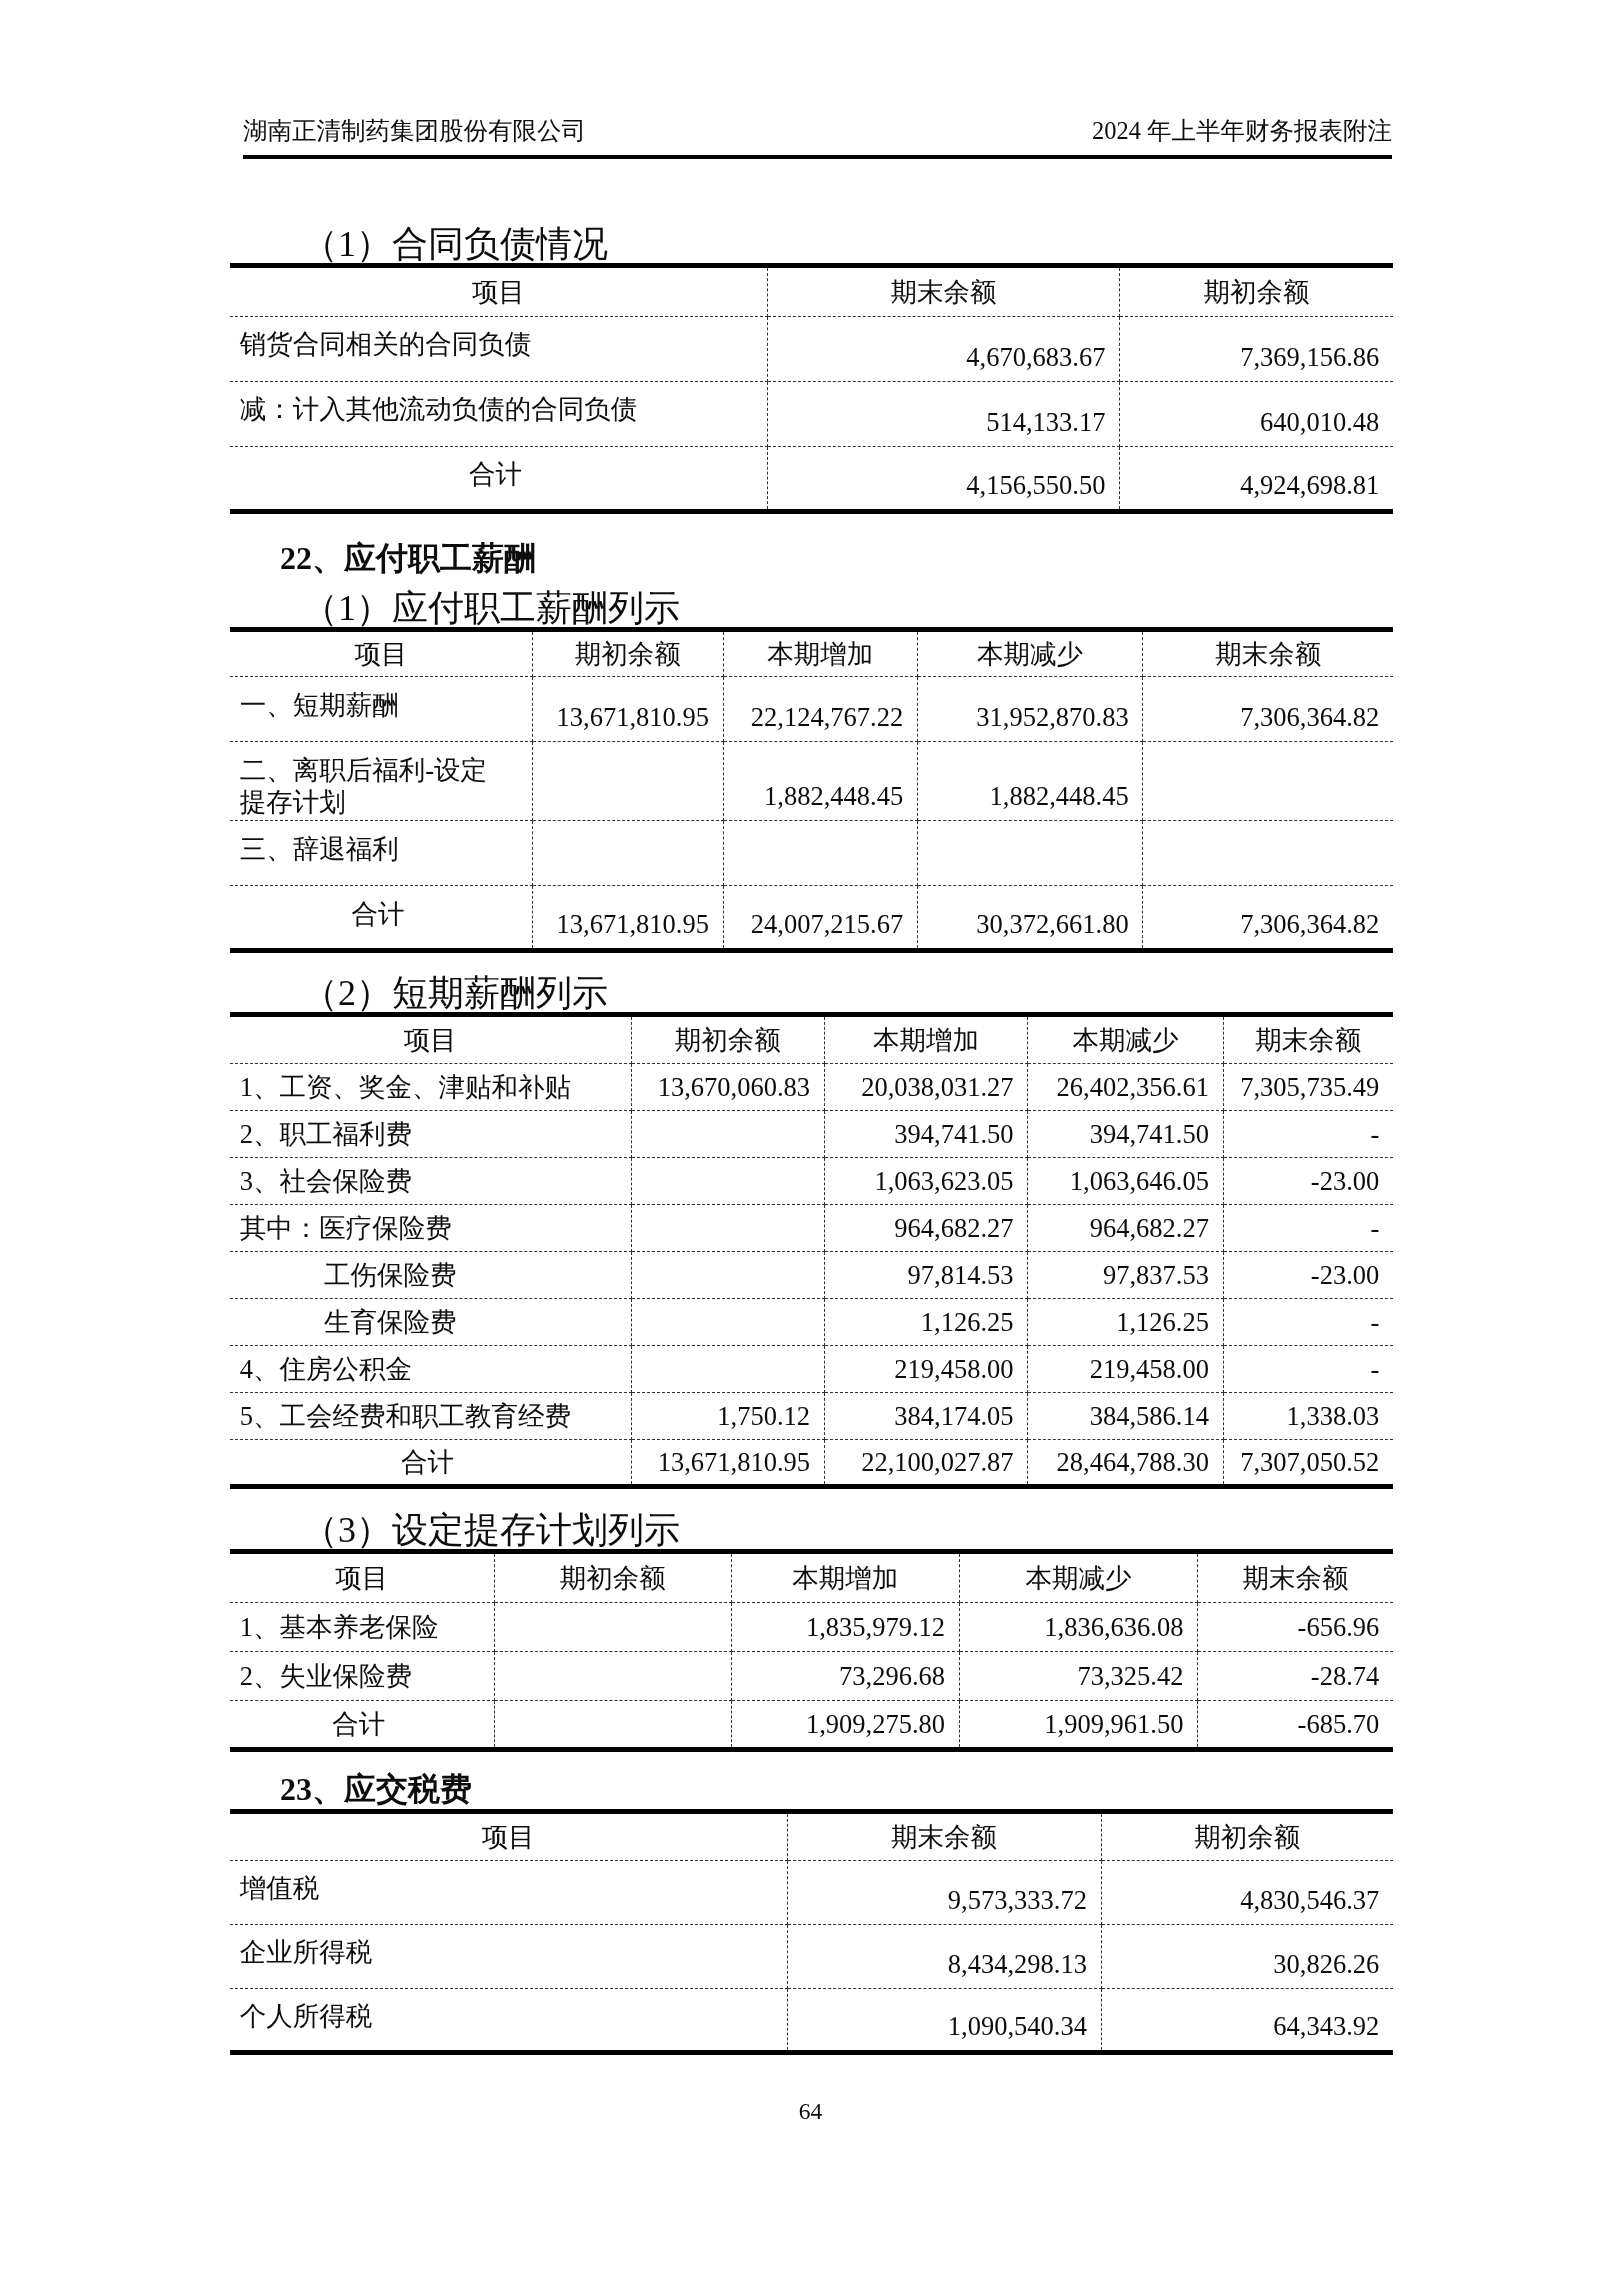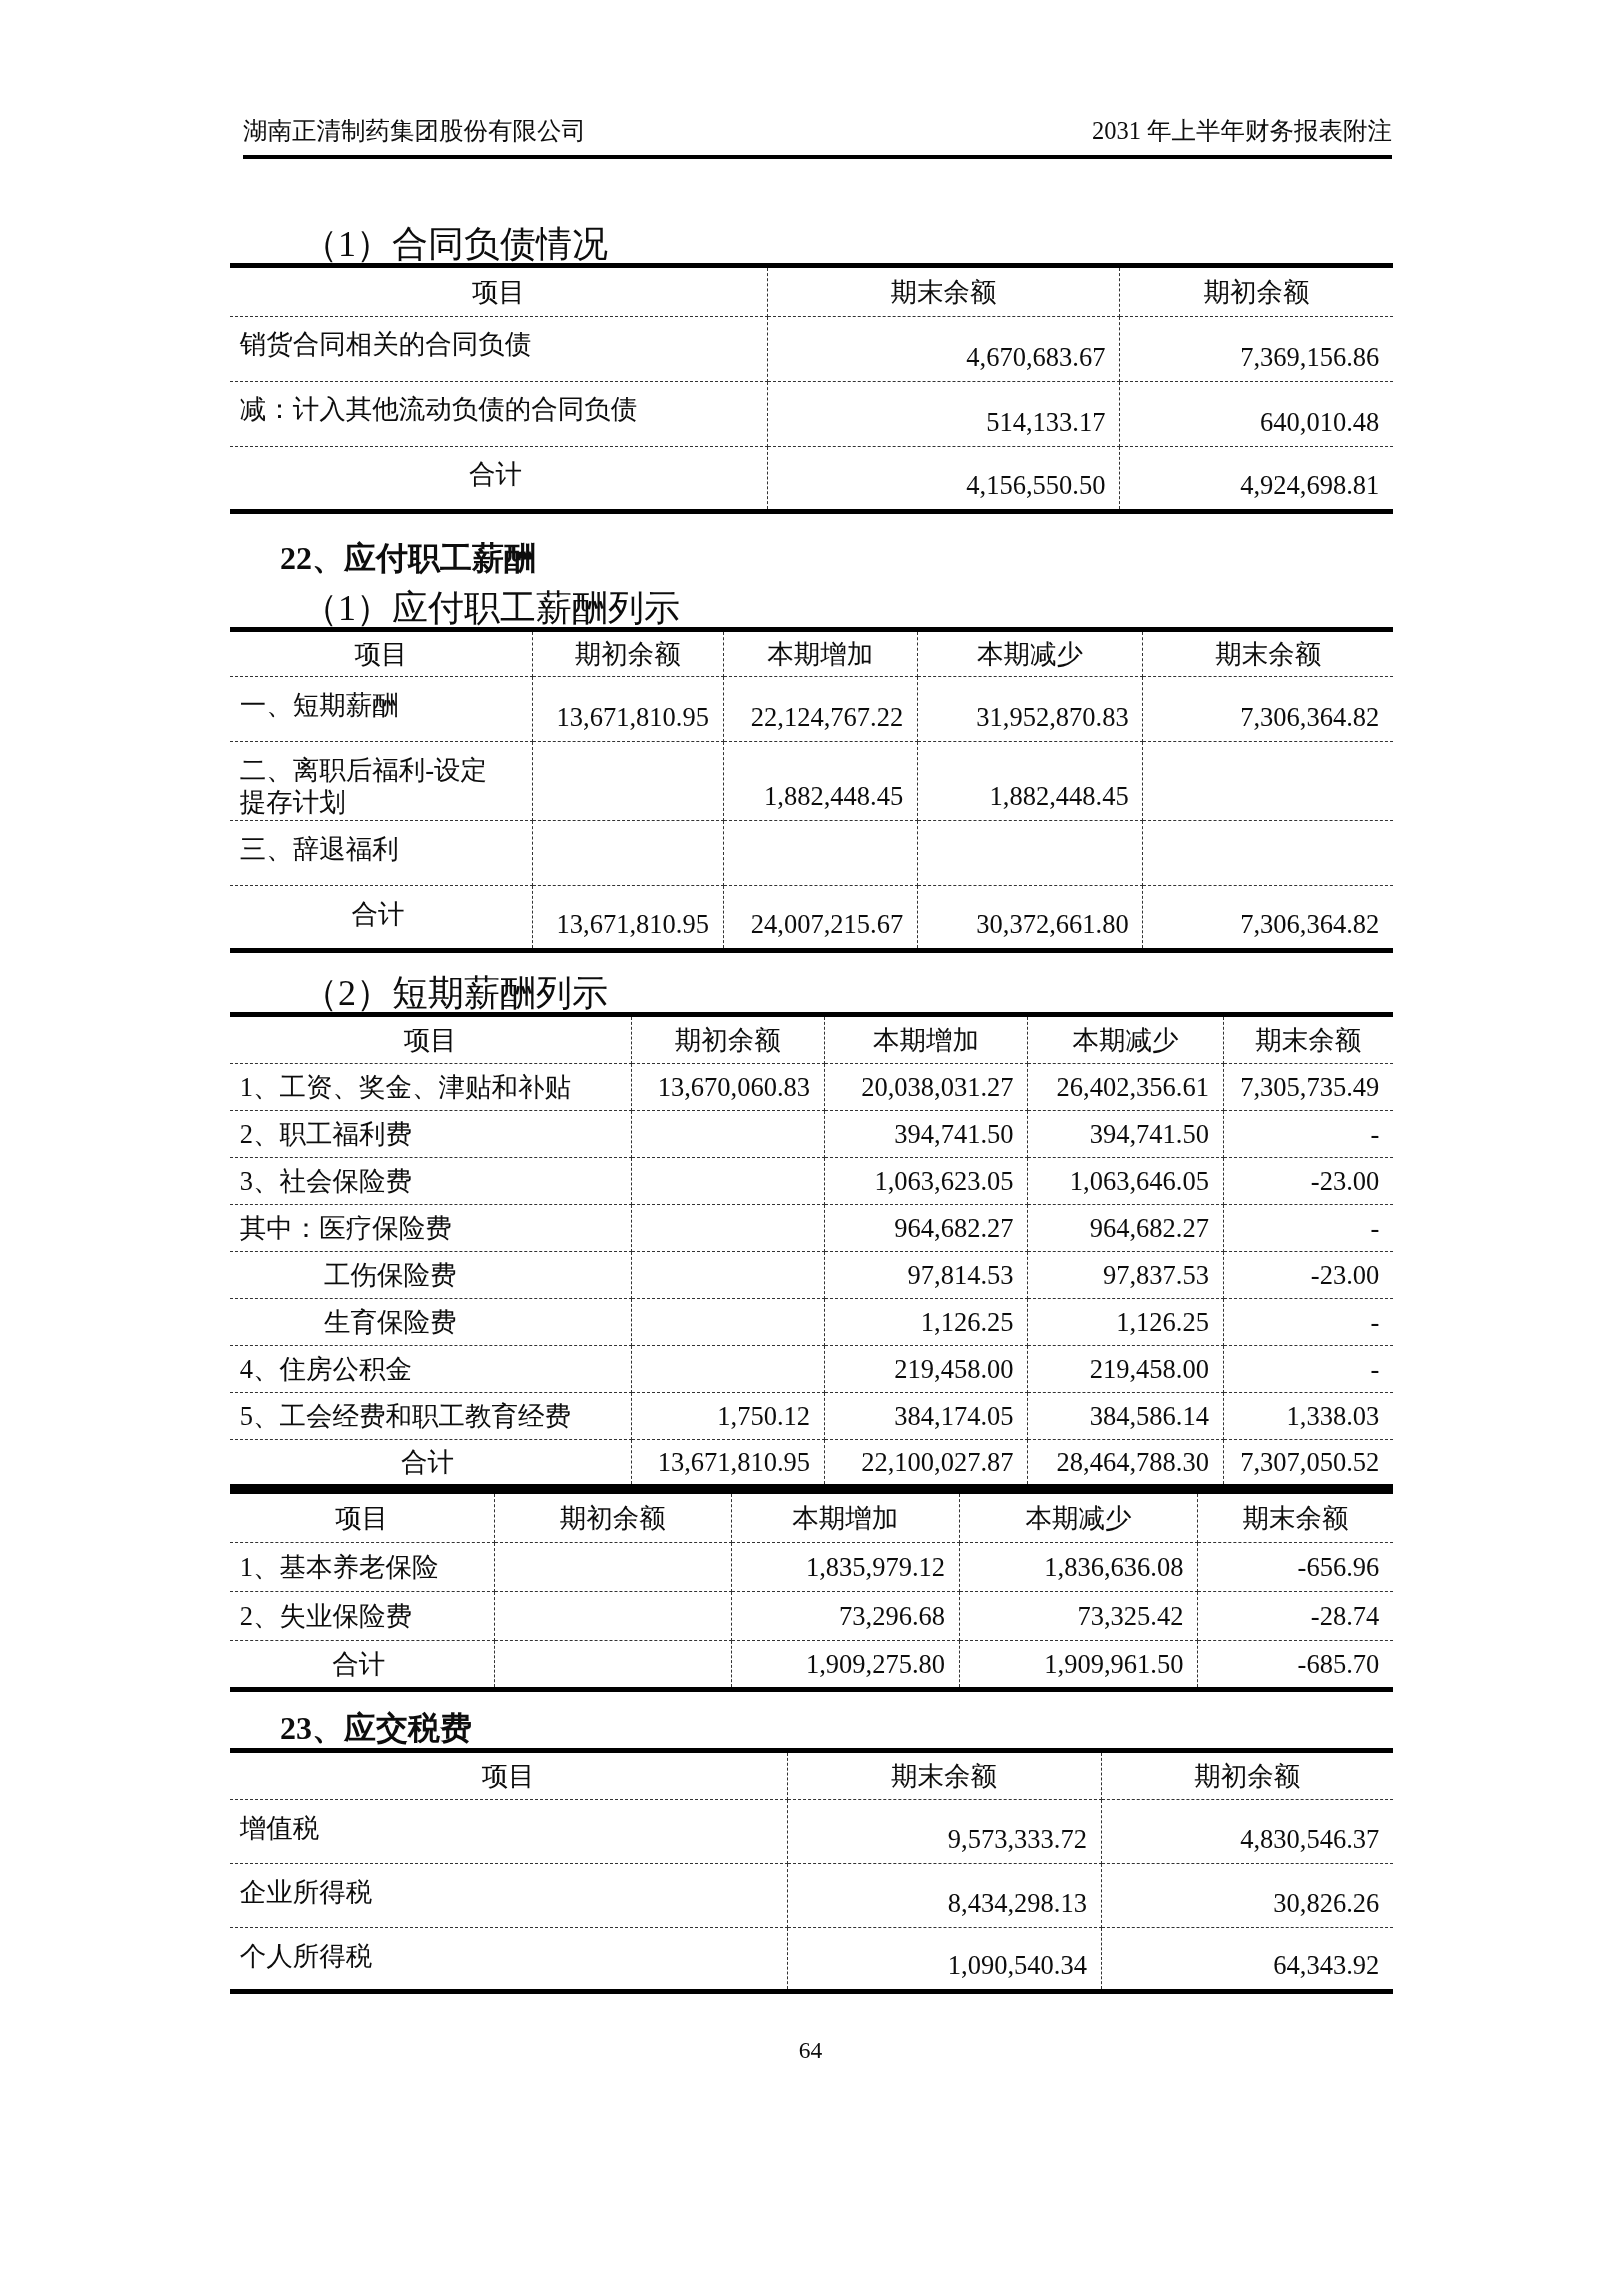--- a/index.html
+++ b/index.html
@@ -60,21 +60,21 @@
   
   .pagenum{margin-top:41px;text-align:center;font-size:23.5px;line-height:31px;}
 </style>
 </head>
 <body>
 
 <div class="page">
 
   <div class="pageheader">
     <span>湖南正清制药集团股份有限公司</span>
-    <span>2031 年上半年财务报表附注</span>
+    <span>2024 年上半年财务报表附注</span>
   </div>
   <div class="headrule"></div>
 
   <div class="subtitle first">（1）合同负债情况</div>
   <table class="tbl tall t1">
     <colgroup>
         <col style="width:46.2%">
         <col style="width:30.3%">
         <col style="width:23.5%">
       </colgroup>
@@ -235,20 +235,21 @@
         <tr class="total">
           <td class="lbl">合计</td>
           <td class="num">13,671,810.95</td>
           <td class="num">22,100,027.87</td>
           <td class="num">28,464,788.30</td>
           <td class="num">7,307,050.52</td>
         </tr>
       </tbody>
     </table>
 
+  <div class="subtitle mt24">（3）设定提存计划列示</div>
   <table class="tbl compact t4">
     <colgroup>
         <col style="width:22.7%">
         <col style="width:20.4%">
         <col style="width:19.6%">
         <col style="width:20.5%">
         <col style="width:16.8%">
       </colgroup>
   <thead>
         <tr>

